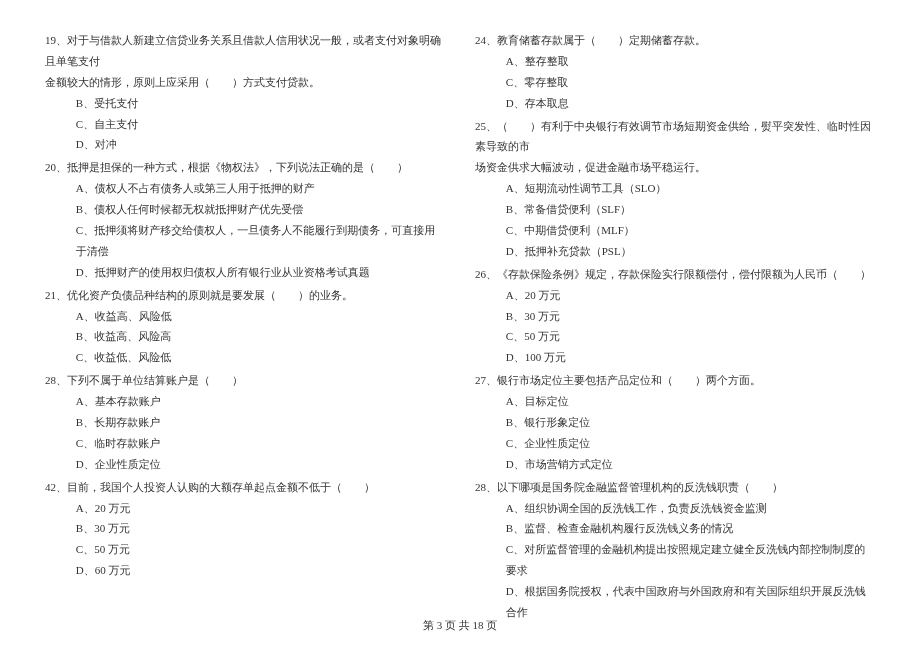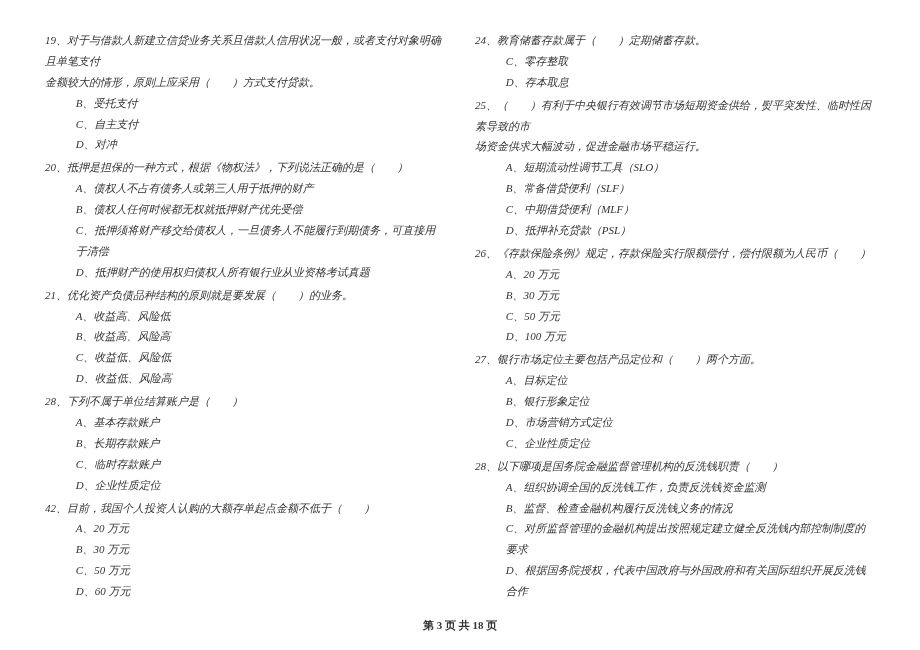--- a/index.html
+++ b/index.html
@@ -14,33 +14,31 @@
       padding: 30px 45px 20px 45px;
       position: relative;
     }
     .cols {
       display: flex;
       gap: 30px;
     }
     .col {
       flex: 1;
       min-width: 0;
-      font-style: italic;
     }
     .q { margin-bottom: 2px; }
     .q-stem { text-indent: 0; }
     .opt { padding-left: 2.8em; }
     .footer {
       position: absolute;
       bottom: 14px;
       left: 0; right: 0;
       text-align: center;
       font-size: 11px;
       color: #333;
-      font-weight: bold;
     }
   </style>
 </head>
 <body>
 
 <div class="cols">
   <div class="col">
 
     <div class="q">
       <div class="q-stem">19、对于与借款人新建立信贷业务关系且借款人信用状况一般，或者支付对象明确且单笔支付</div>
@@ -56,21 +54,20 @@
       <div class="opt">B、债权人任何时候都无权就抵押财产优先受偿</div>
       <div class="opt">C、抵押须将财产移交给债权人，一旦债务人不能履行到期债务，可直接用于清偿</div>
       <div class="opt">D、抵押财产的使用权归债权人所有银行业从业资格考试真题</div>
     </div>
 
     <div class="q">
       <div class="q-stem">21、优化资产负债品种结构的原则就是要发展（　　）的业务。</div>
       <div class="opt">A、收益高、风险低</div>
       <div class="opt">B、收益高、风险高</div>
       <div class="opt">C、收益低、风险低</div>
-      <div class="opt">D、收益低、风险高</div>
     </div>
 
     <div class="q">
       <div class="q-stem">28、下列不属于单位结算账户是（　　）</div>
       <div class="opt">A、基本存款账户</div>
       <div class="opt">B、长期存款账户</div>
       <div class="opt">C、临时存款账户</div>
       <div class="opt">D、企业性质定位</div>
     </div>
 
@@ -81,20 +78,21 @@
       <div class="opt">C、50 万元</div>
       <div class="opt">D、60 万元</div>
     </div>
 
   </div>
 
   <div class="col">
 
     <div class="q">
       <div class="q-stem">24、教育储蓄存款属于（　　）定期储蓄存款。</div>
+      <div class="opt">A、整存整取</div>
       <div class="opt">C、零存整取</div>
       <div class="opt">D、存本取息</div>
     </div>
 
     <div class="q">
       <div class="q-stem">25、（　　）有利于中央银行有效调节市场短期资金供给，熨平突发性、临时性因素导致的市</div>
       <div class="q-stem">场资金供求大幅波动，促进金融市场平稳运行。</div>
       <div class="opt">A、短期流动性调节工具（SLO）</div>
       <div class="opt">B、常备借贷便利（SLF）</div>
       <div class="opt">C、中期借贷便利（MLF）</div>
@@ -106,22 +104,22 @@
       <div class="opt">A、20 万元</div>
       <div class="opt">B、30 万元</div>
       <div class="opt">C、50 万元</div>
       <div class="opt">D、100 万元</div>
     </div>
 
     <div class="q">
       <div class="q-stem">27、银行市场定位主要包括产品定位和（　　）两个方面。</div>
       <div class="opt">A、目标定位</div>
       <div class="opt">B、银行形象定位</div>
+      <div class="opt">C、企业性质定位</div>
       <div class="opt">D、市场营销方式定位</div>
-      <div class="opt">C、企业性质定位</div>
     </div>
 
     <div class="q">
       <div class="q-stem">28、以下哪项是国务院金融监督管理机构的反洗钱职责（　　）</div>
       <div class="opt">A、组织协调全国的反洗钱工作，负责反洗钱资金监测</div>
       <div class="opt">B、监督、检查金融机构履行反洗钱义务的情况</div>
       <div class="opt">C、对所监督管理的金融机构提出按照规定建立健全反洗钱内部控制制度的要求</div>
       <div class="opt">D、根据国务院授权，代表中国政府与外国政府和有关国际组织开展反洗钱合作</div>
     </div>
 

